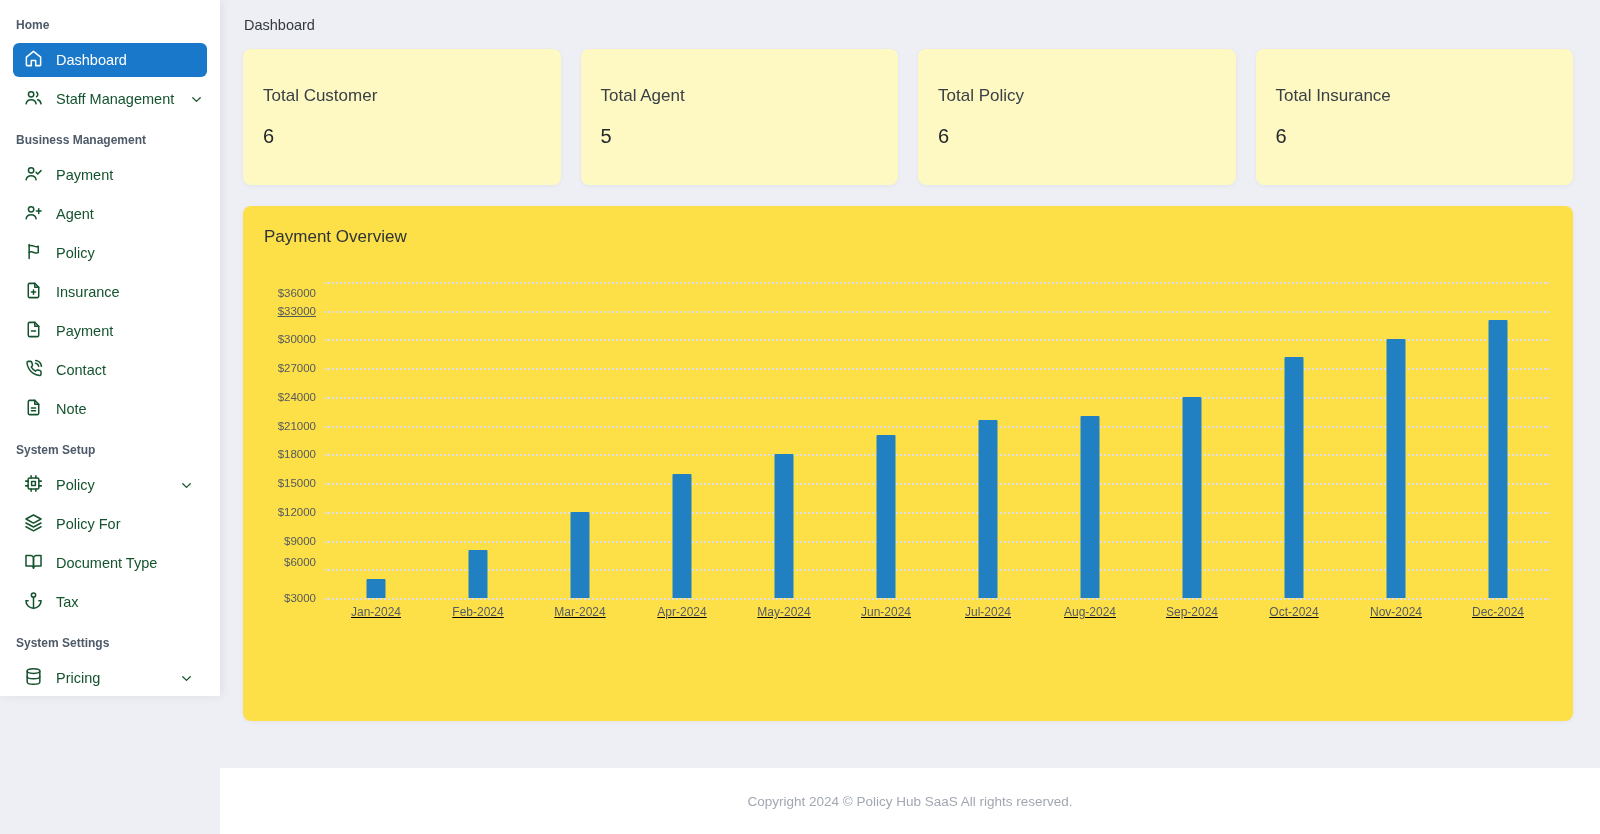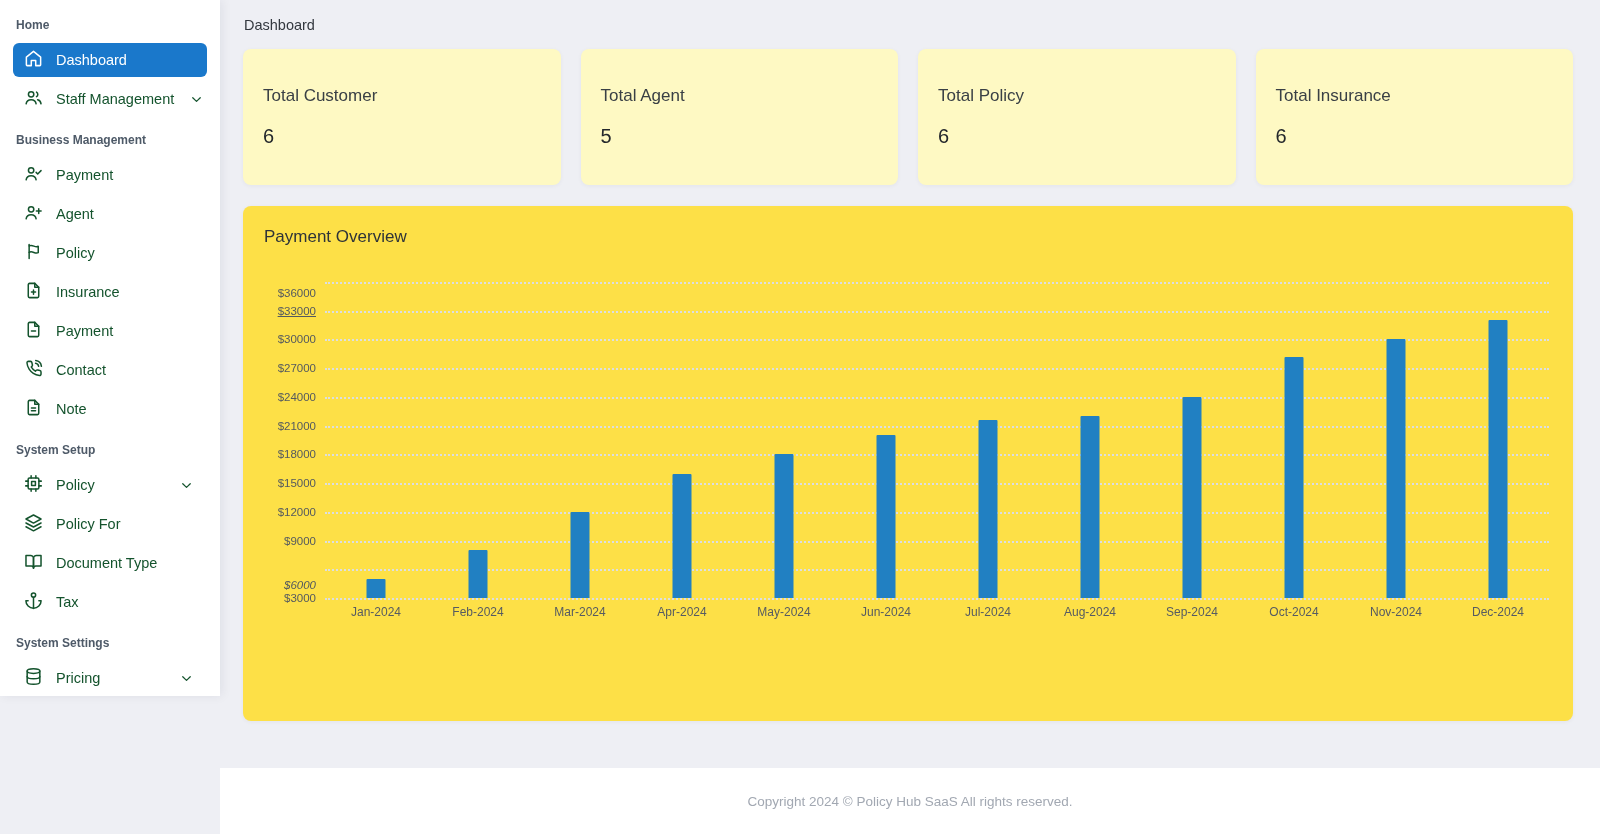--- a/index.html
+++ b/index.html
@@ -47,21 +47,21 @@
   .chart-wrap { display:flex; margin-top:35px; }
   .y-axis { width:62px; flex:0 0 62px; position:relative; height:316px; }
   .ylab { position:absolute; right:9px; transform:translateY(-50%);
     font-size:11.5px; color:#54595f; white-space:nowrap; }
   .plot { flex:1; position:relative; height:316px; margin-right:4px; }
   .gridline { position:absolute; left:0; right:0; height:0; border-top:2px dotted #dcdee2; }
   .bars { position:absolute; left:0; right:0; top:0; bottom:0; display:flex; }
   .bar-slot { flex:1; position:relative; }
   .bar { position:absolute; bottom:0; left:50%; transform:translateX(-50%);
     width:19px; background:#2180c2; border-radius:1px 1px 0 0; }
-  .x-axis { display:flex; margin:7px 4px 0 62px; }
+  .x-axis { display:flex; margin:7px 4px 0 62px;text-decoration:underline; }
   .xlab { flex:1; text-align:center; font-size:12px; color:#565b62; }
   
   .footer { height:66px; flex:0 0 66px; background:#ffffff; display:flex;
     align-items:center; justify-content:center; font-size:13.5px; color:#a2a8b2; }
 </style>
 </head>
 <body>
 
 <nav class="sidebar" id="sidebar">
     <div class="section-header">Home</div>
@@ -240,21 +240,21 @@
             <div class="ylab" style="top: 0px; margin-top: 11px;">$36000</div>
             <div class="ylab" style="top: 28.7273px; text-decoration: underline;">$33000</div>
             <div class="ylab" style="top: 57.4545px;">$30000</div>
             <div class="ylab" style="top: 86.1818px;">$27000</div>
             <div class="ylab" style="top: 114.909px; padding-left: 16px;">$24000</div>
             <div class="ylab" style="top: 143.636px;">$21000</div>
             <div class="ylab" style="top: 172.364px;">$18000</div>
             <div class="ylab" style="top: 201.091px;">$15000</div>
             <div class="ylab" style="top: 229.818px;">$12000</div>
             <div class="ylab" style="top: 258.545px;">$9000</div>
-            <div class="ylab" style="top: 303px; font-style: italic;">$6000</div>
+            <div class="ylab" style="top: 280px;">$6000</div>
             <div class="ylab" style="top: 316px;">$3000</div>
           </div>
         <div class="plot" id="plot">
             <div class="gridline" style="top: 0px;"></div>
             <div class="gridline" style="top: 28.7273px;"></div>
             <div class="gridline" style="top: 57.4545px;"></div>
             <div class="gridline" style="top: 86.1818px;"></div>
             <div class="gridline" style="top: 114.909px;"></div>
             <div class="gridline" style="top: 143.636px;"></div>
             <div class="gridline" style="top: 172.364px;"></div>

